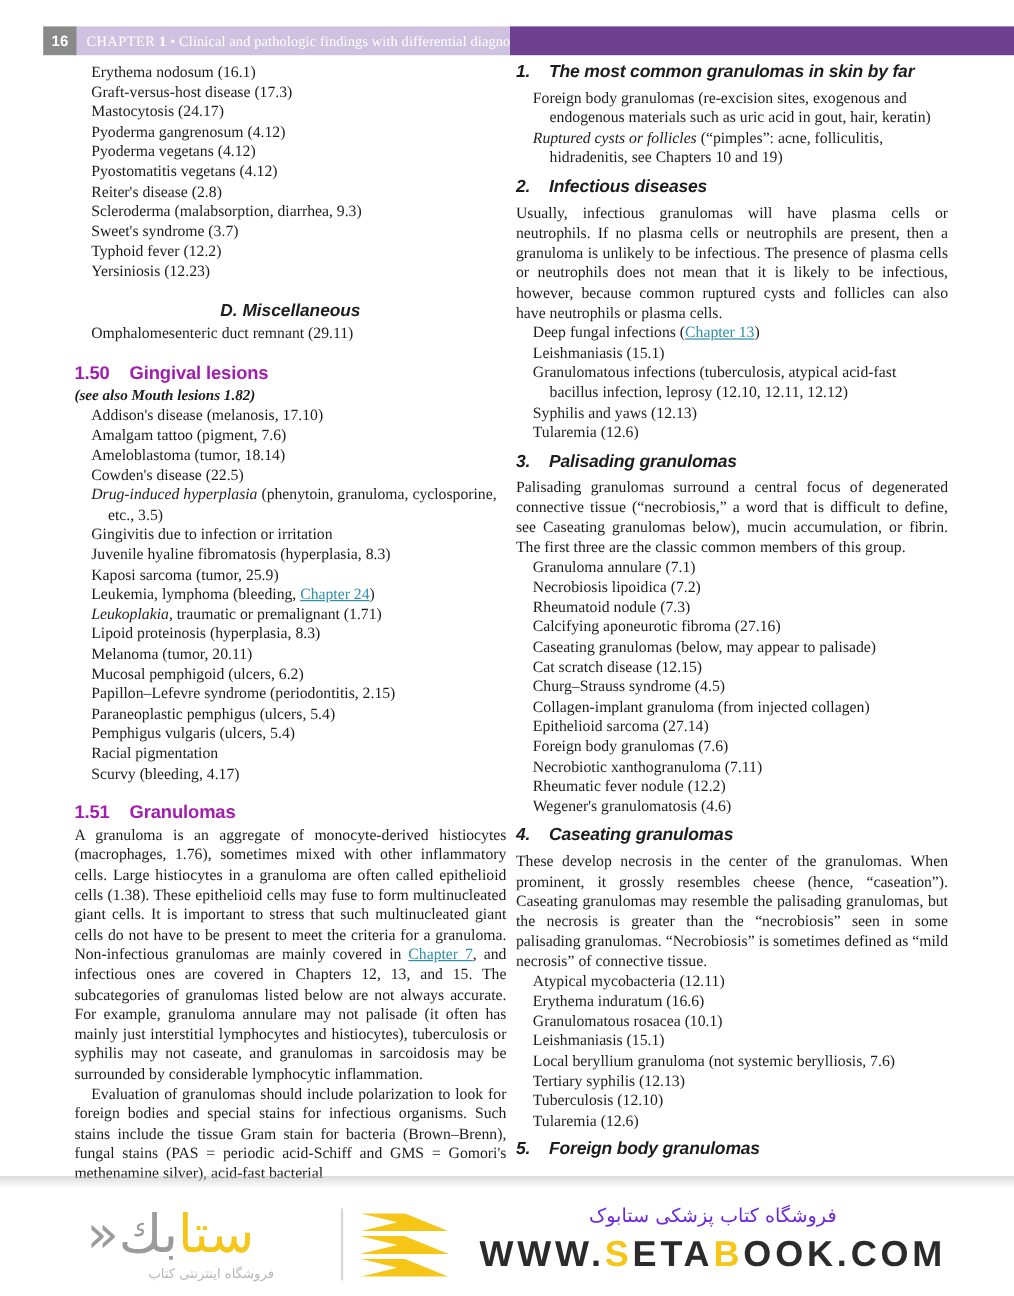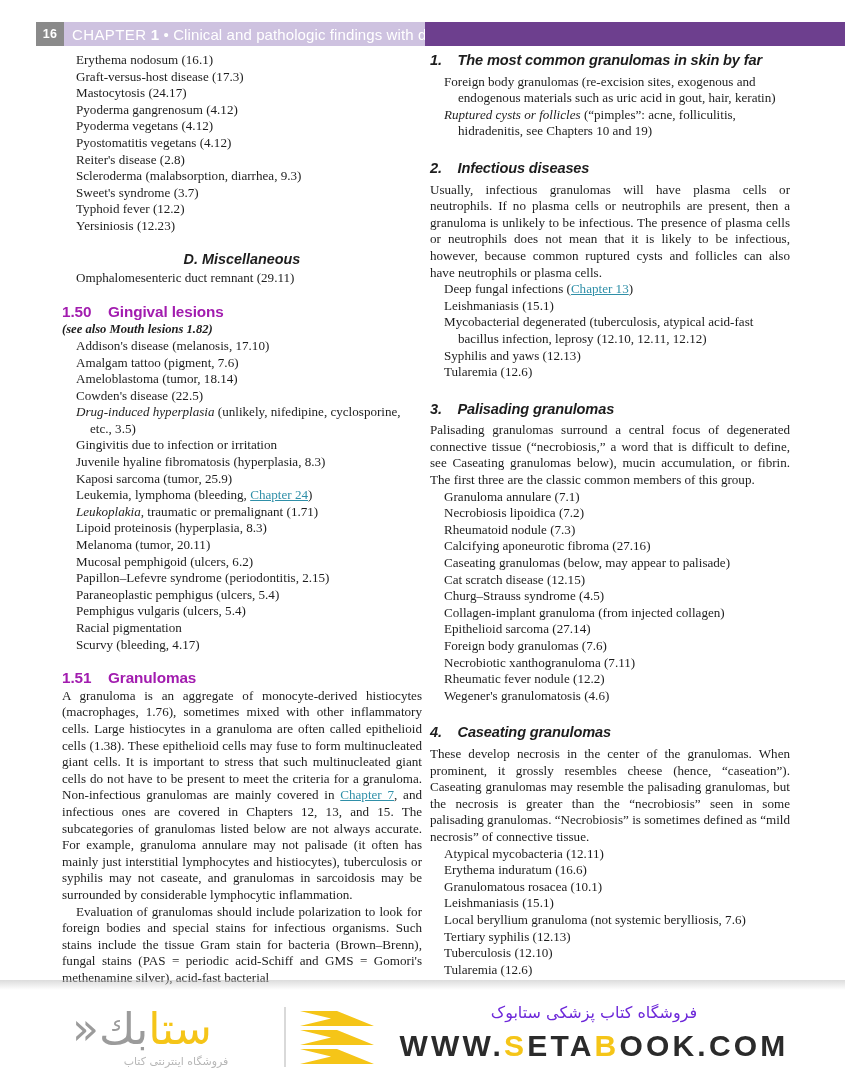--- a/index.html
+++ b/index.html
@@ -31,22 +31,22 @@
     font-family: "Liberation Sans", sans-serif;
     font-size: 12.5px; font-weight: 700;
     letter-spacing: .2px;
   }
   .header-strip {
     flex: 0 0 361px;
     background: #cec2e0;
     color: #ffffff;
     display: flex; align-items: center;
     padding-left: 8px;
-    font-family: Liberation Sans, sans-serif;
-    font-size: 15px;
+    font-family: Liberation Serif, serif;
+    font-size: 12px;
     letter-spacing: .1px;
     white-space: nowrap;
     overflow: hidden;
   }
   .header-strip .chap-word { letter-spacing: .4px; }
   .header-strip .chap-num { font-weight: 700; }
   .header-purple {
     flex: 1 1 auto;
     background: #6d3f8e;
   }
@@ -108,21 +108,21 @@
   .sub-head {
     font-family: "Liberation Sans", sans-serif;
     font-style: italic;
     font-weight: 700;
     font-size: 14.6px;
     margin-bottom: 5px;
     padding-left: 20px;
     text-indent: -20px;
     letter-spacing: -.15px;
   }
-  .sub-head.spaced { margin-top: 20px; }
+  .sub-head.spaced { margin-top: 8px; }
 
   .para {
     text-align: justify;
     margin-bottom: 0;
   }
   .para.indent { text-indent: 14px; }
 
   
   .fade {
     position: absolute;
@@ -259,21 +259,21 @@
       <span>Gingival lesions</span>
     </div>
     <div class="sec-note">(see also Mouth lesions 1.82)</div>
 
     <div>
       <div class="entry">Addison's disease (melanosis, 17.10)</div>
       <div class="entry">Amalgam tattoo (pigment, 7.6)</div>
       <div class="entry">Ameloblastoma (tumor, 18.14)</div>
       <div class="entry">Cowden's disease (22.5)</div>
       <div class="entry wrap">
-        <span class="ital">Drug-induced hyperplasia</span><span> (unlikely, nifedipine,</span>
+        <span class="ital">Drug-induced hyperplasia</span><span> (phenytoin, granuloma,</span>
         <span>cyclosporine, etc., 3.5)</span>
       </div>
       <div class="entry">Gingivitis due to infection or irritation</div>
       <div class="entry">Juvenile hyaline fibromatosis (hyperplasia, 8.3)</div>
       <div class="entry">Kaposi sarcoma (tumor, 25.9)</div>
       <div class="entry">
         <span>Leukemia, lymphoma (bleeding, </span><a class="lnk" href="#">Chapter 24</a><span>)</span>
       </div>
       <div class="entry">
         <span class="ital">Leukoplakia</span><span>, traumatic or premalignant (1.71)</span>
@@ -321,21 +321,21 @@
       <span>2.</span>
       <span>&nbsp;&nbsp;</span>
       <span>Infectious diseases</span>
     </div>
     <p class="para">Usually, infectious granulomas will have plasma cells or neutrophils. If no plasma cells or neutrophils are present, then a granuloma is unlikely to be infectious. The presence of plasma cells or neutrophils does not mean that it is likely to be infectious, however, because common ruptured cysts and follicles can also have neutrophils or plasma cells.</p>
     <div class="entry">
       <span>Deep fungal infections (</span><a class="lnk" href="#">Chapter 13</a><span>)</span>
     </div>
     <div class="entry">Leishmaniasis (15.1)</div>
     <div class="entry wrap">
-      <span>Mycobacterial degenerated (tuberculosis, atypical acid-fast</span>
+      <span>Granulomatous infections (tuberculosis, atypical acid-fast</span>
       <span>bacillus infection, leprosy (12.10, 12.11, 12.12)</span>
     </div>
     <div class="entry">Syphilis and yaws (12.13)</div>
     <div class="entry">Tularemia (12.6)</div>
 
     <div class="sub-head spaced">
       <span>3.</span>
       <span>&nbsp;&nbsp;</span>
       <span>Palisading granulomas</span>
     </div>

